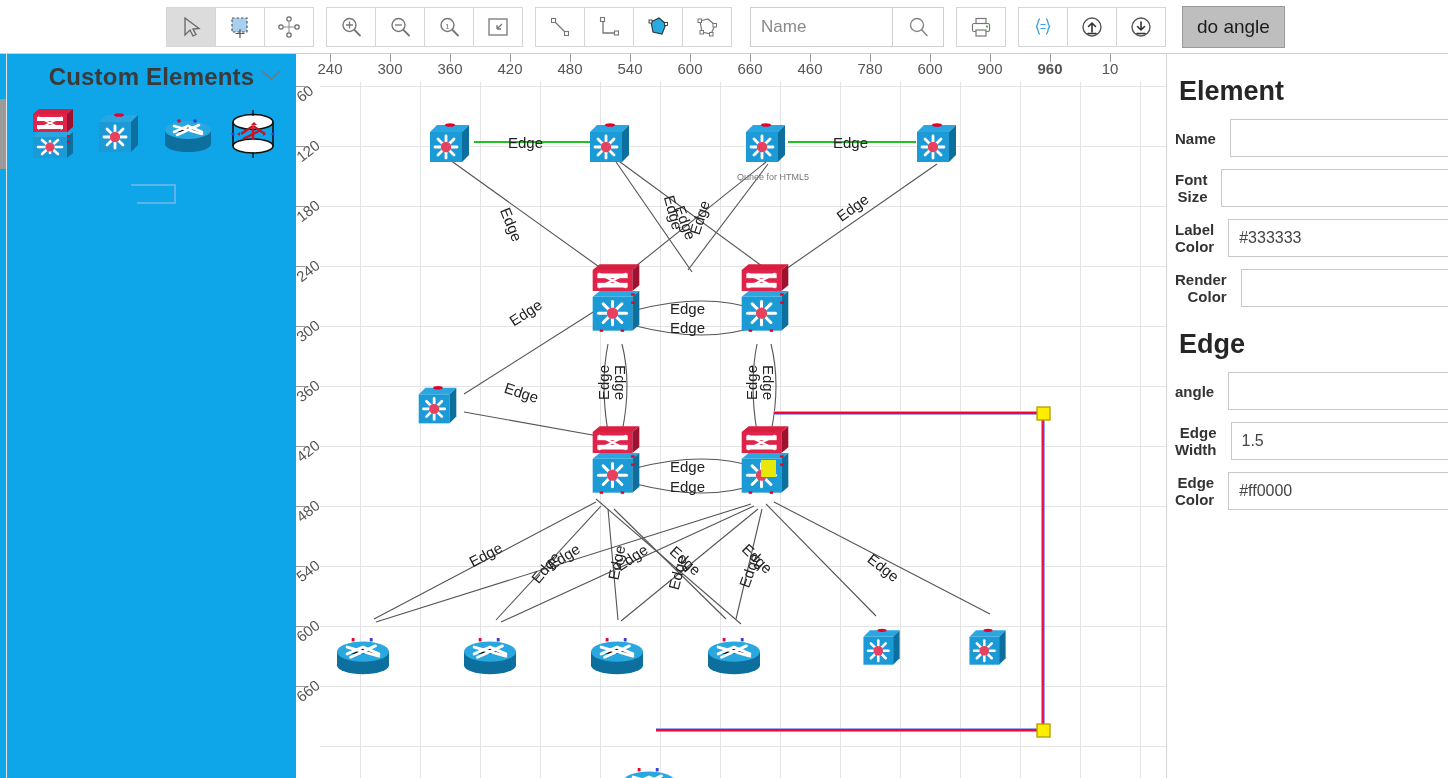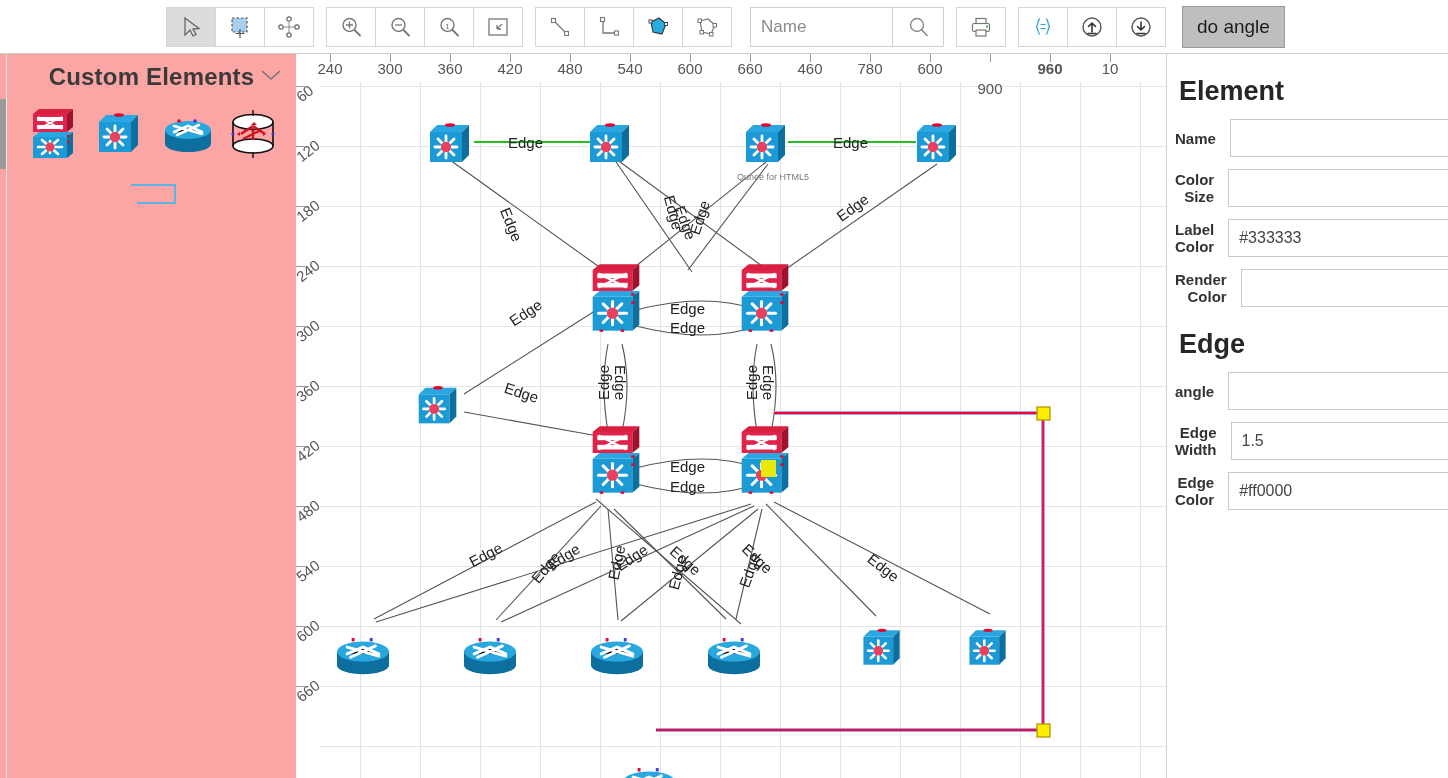--- a/index.html
+++ b/index.html
@@ -47,21 +47,21 @@
     margin-left:16px;height:40px;padding:0 14px;
     background:#bebebe;border:1px solid #9a9a9a;
     font-size:19px;color:#1c1c1c;cursor:pointer;
     display:flex;align-items:center;
     font-family:"Liberation Sans", sans-serif;
   }
 
   
   .left-panel{
     position:absolute;left:0;top:54px;width:296px;height:724px;
-    background:#fca5a5;border-right:1px solid #d3d3d3;
+    background:#0ea5e9;border-right:1px solid #d3d3d3;
   }
   .left-inner{
     position:absolute;left:6px;top:0;right:0;bottom:0;
     border-left:1px solid #e6e6e6;
   }
   .drag-handle{
     position:absolute;left:0;top:45px;width:6px;height:70px;
     background:#9a9a9a;
   }
   .panel-header{
@@ -623,21 +623,21 @@
         <div class="rt-label" style="left: 394px;">600</div>
         <div class="rt-tick" style="left: 454px;"></div>
         <div class="rt-label" style="left: 454px;">660</div>
         <div class="rt-tick" style="left: 514px;"></div>
         <div class="rt-label" style="left: 514px;">460</div>
         <div class="rt-tick" style="left: 574px;"></div>
         <div class="rt-label" style="left: 574px;">780</div>
         <div class="rt-tick" style="left: 634px;"></div>
         <div class="rt-label" style="left: 634px;">600</div>
         <div class="rt-tick" style="left: 694px;"></div>
-        <div class="rt-label" style="left: 694px; margin-top: 20px;">900</div>
+        <div class="rt-label" style="left: 694px;">900</div>
         <div class="rt-tick" style="left: 754px;"></div>
         <div class="rt-label" style="left: 754px; font-weight: bold;">960</div>
         <div class="rt-tick" style="left: 814px;"></div>
         <div class="rt-label" style="left: 814px;">10</div>
       </div>
     <div class="ruler-left">
         <div class="rl-tick" style="top: 32px;"></div>
         <div class="rl-label" style="top: 36px;">60</div>
         <div class="rl-tick" style="top: 92px;"></div>
         <div class="rl-label" style="top: 96px;">120</div>
@@ -666,21 +666,21 @@
     <div class="rp-title">Element</div>
 
     <div class="rp-row">
       <div class="rp-label">Name</div>
       <div class="rp-field">
         <input value="" style="">
       </div>
     </div>
 
     <div class="rp-row">
-      <div class="rp-label">Color Size</div>
+      <div class="rp-label">Font Size</div>
       <div class="rp-field">
         <input value="" style="">
       </div>
     </div>
 
     <div class="rp-row">
       <div class="rp-label">Label Color</div>
       <div class="rp-field">
         <input value="#333333" style="">
 

